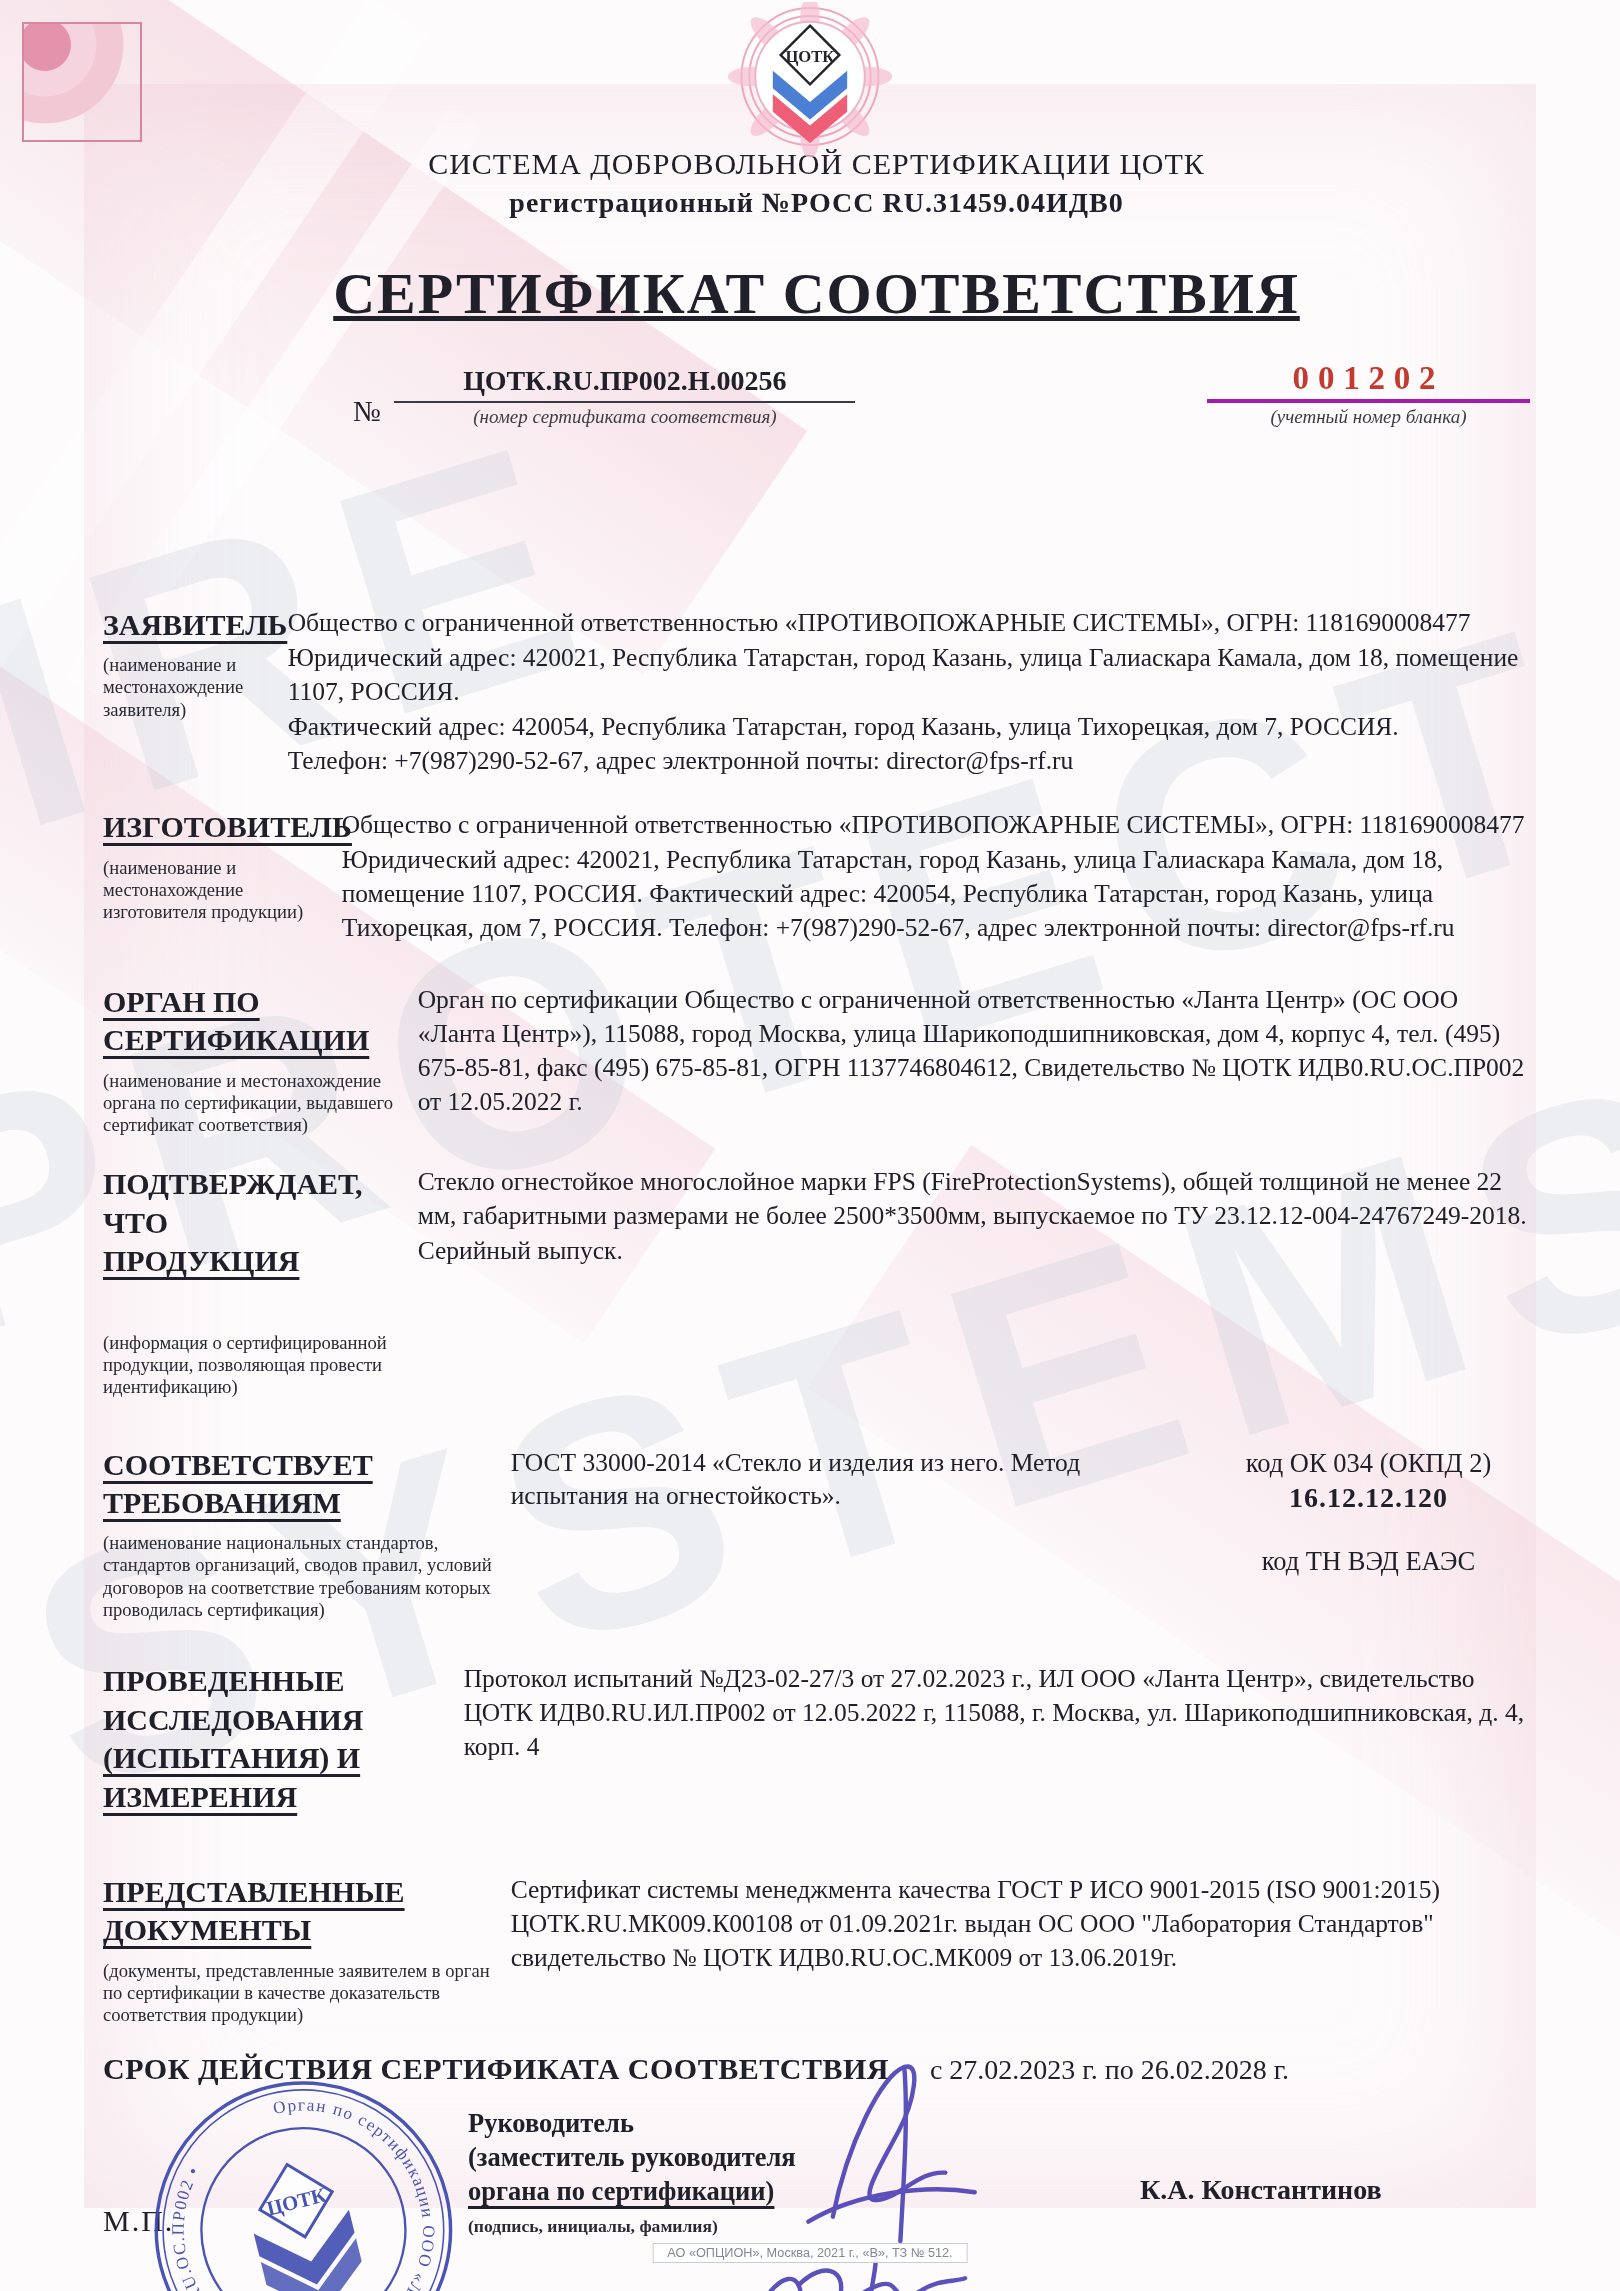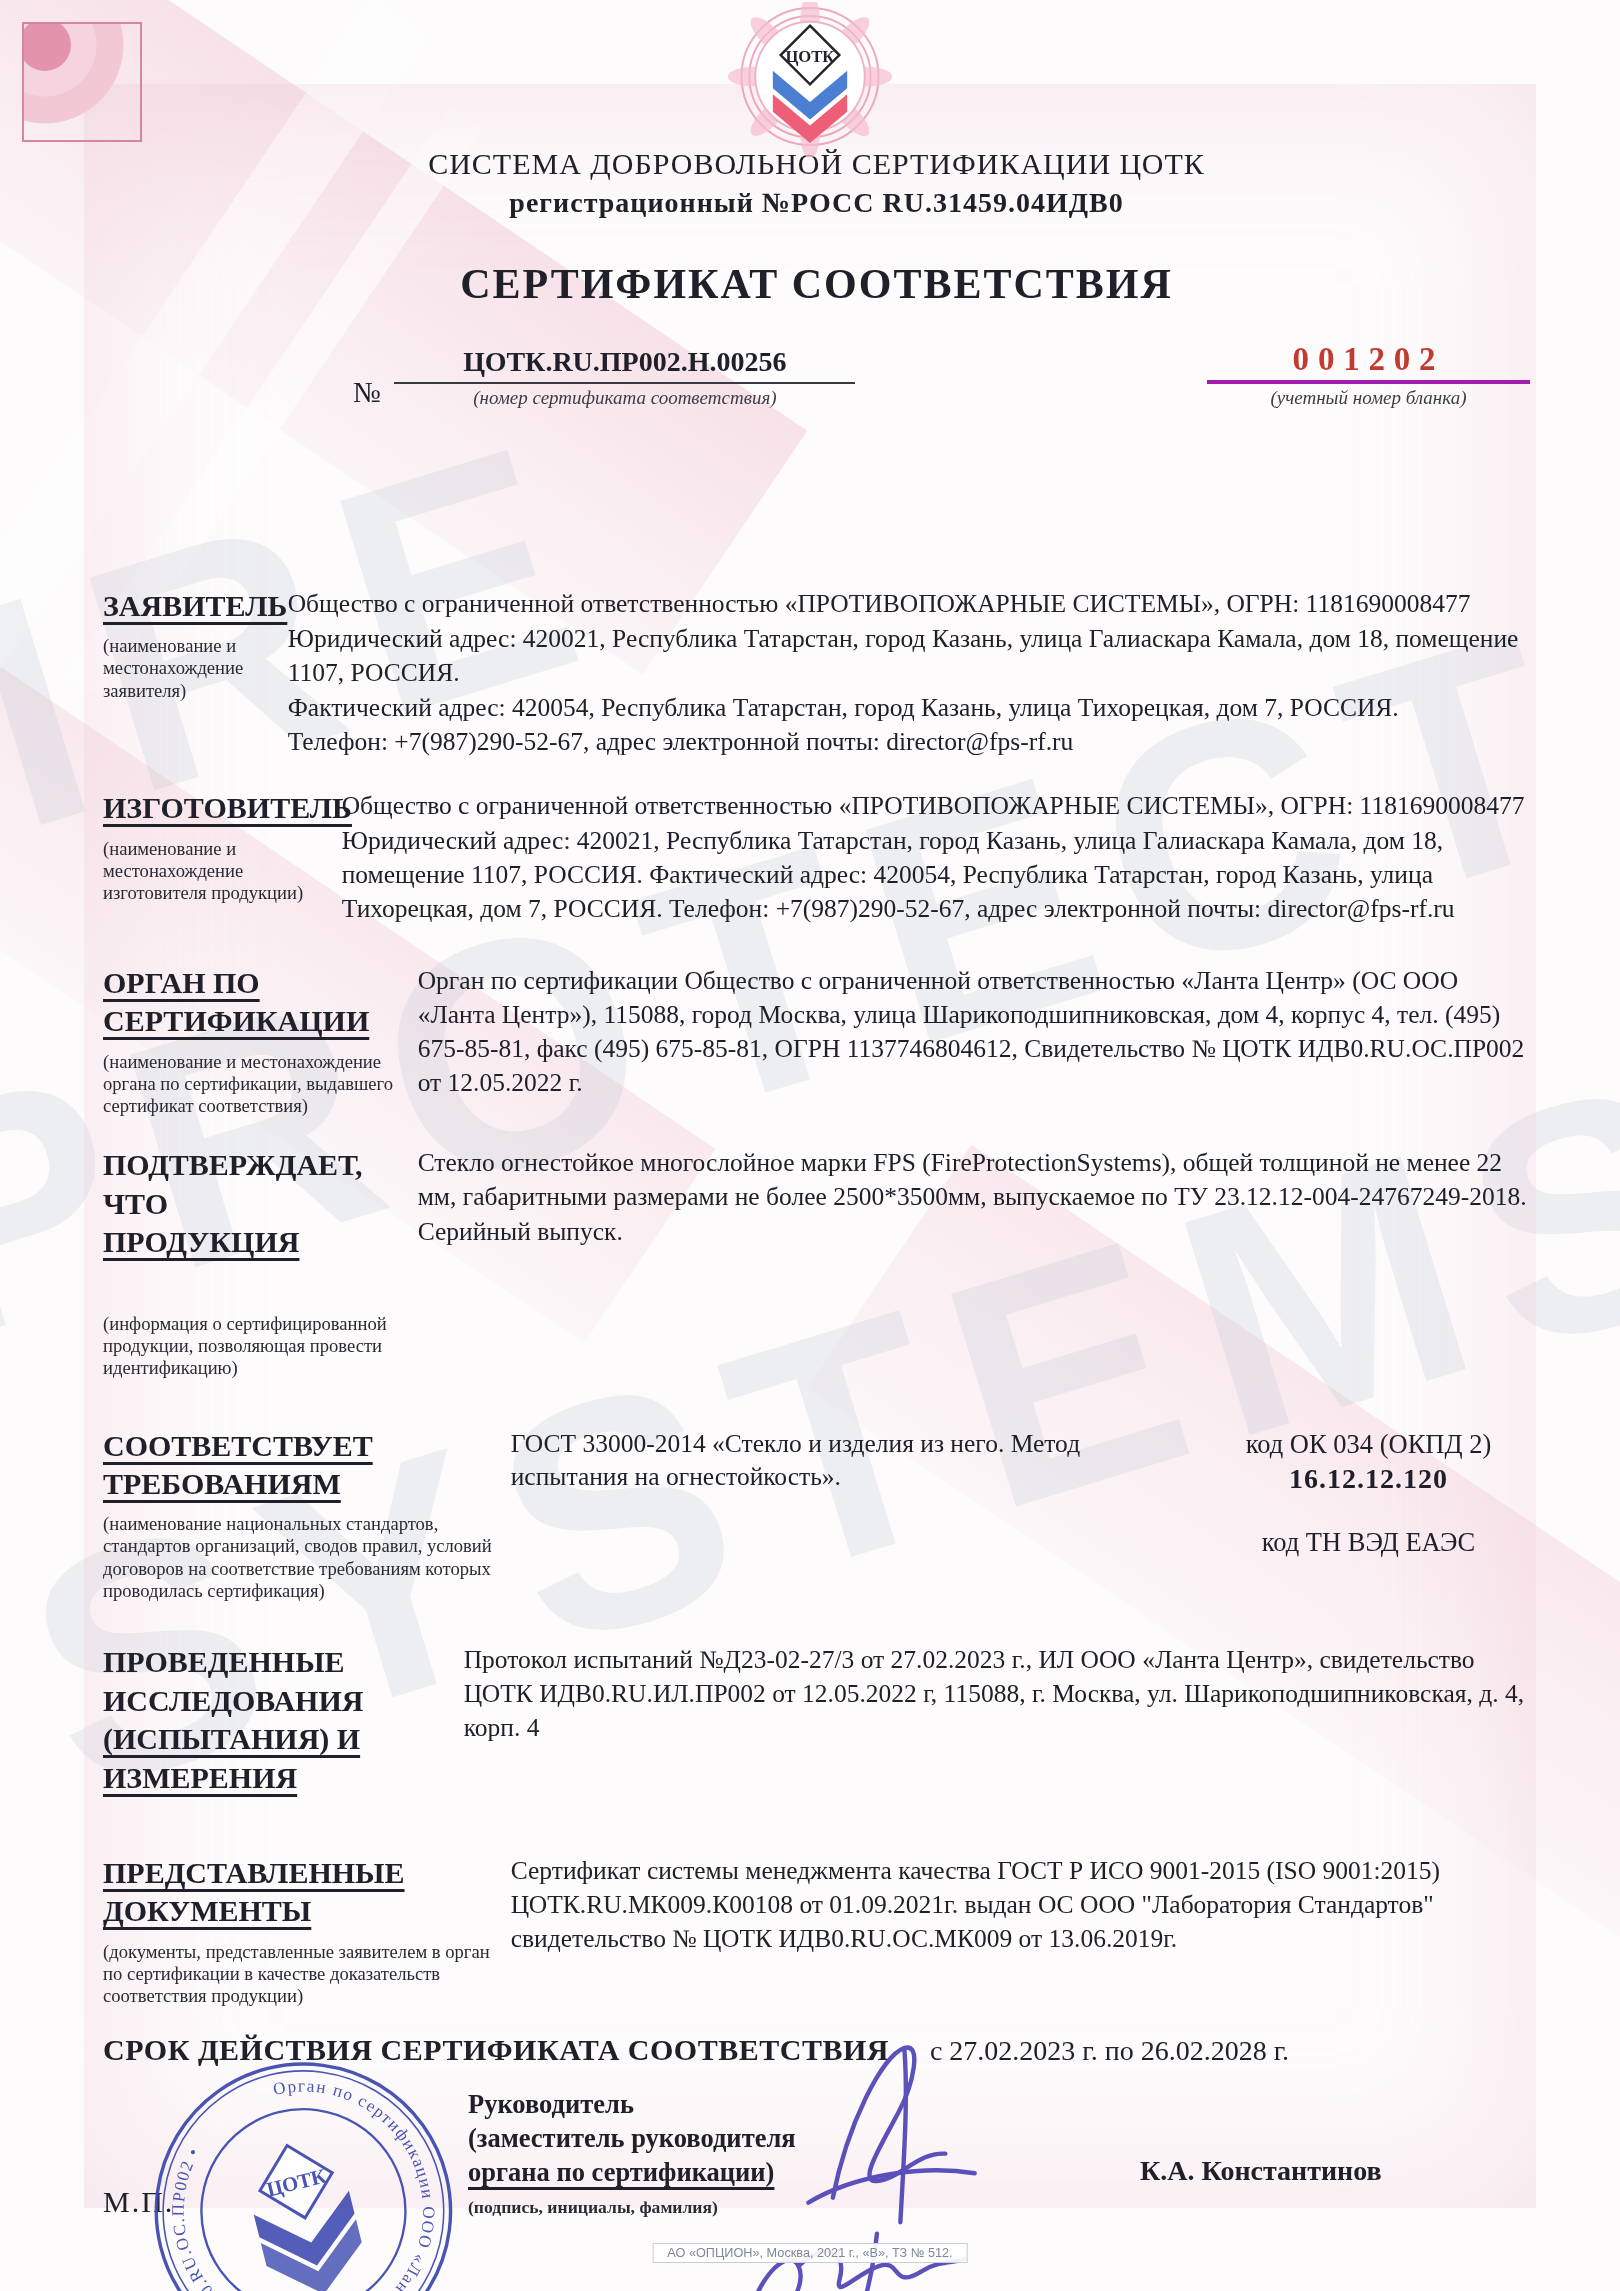--- a/index.html
+++ b/index.html
@@ -50,21 +50,21 @@
   .c-tl{left:21.6px; top:21.6px; --cx:18%; --cy:18%;}
   .inner-hairline{position:absolute; inset:90px; border:1.5px solid #e6aec1; z-index:2;}
 
   
   .content{position:absolute; left:103px; right:90px; top:0; z-index:5;}
   .logo-wrap{position:absolute; left:50%; transform:translateX(-50%); top:2px; z-index:6;}
 
   .center{text-align:center;}
   .sysline{margin-top:147px; font-size:30px; letter-spacing:1px;}
   .regline{margin-top:5.9px; font-size:28px; font-weight:bold; letter-spacing:1px;}
-  .doctitle{margin-top:41px; font-size:42px; font-weight:bold; letter-spacing:2px;}
+  .doctitle{margin-top:41px; font-size:58px; font-weight:bold; letter-spacing:2px;text-decoration:underline;}
 
   .numrow{display:flex; align-items:flex-end; margin-top:33px;}
   .no-sign{margin-left:250px; font-size:29px;}
   .numblock{width:461px; margin-left:13.7px;}
   .numvalue{font-size:28px; font-weight:bold; text-align:center; border-bottom:2px solid #3a3a44; padding-bottom:3.9px;}
   .numcaption{font-size:19px; font-style:italic; text-align:center; color:#3c3c46; padding-top:2.9px;}
   .blankblock{margin-left:auto; width:323px;}
   .blankvalue{font-size:33px; font-weight:bold; letter-spacing:8.8px; color:#c23a30; text-align:center; border-bottom:4px solid #a21caf; padding-bottom:2px;}
 
   .sec{display:grid; grid-template-columns:var(--lw) 1fr; column-gap:15.7px;}

